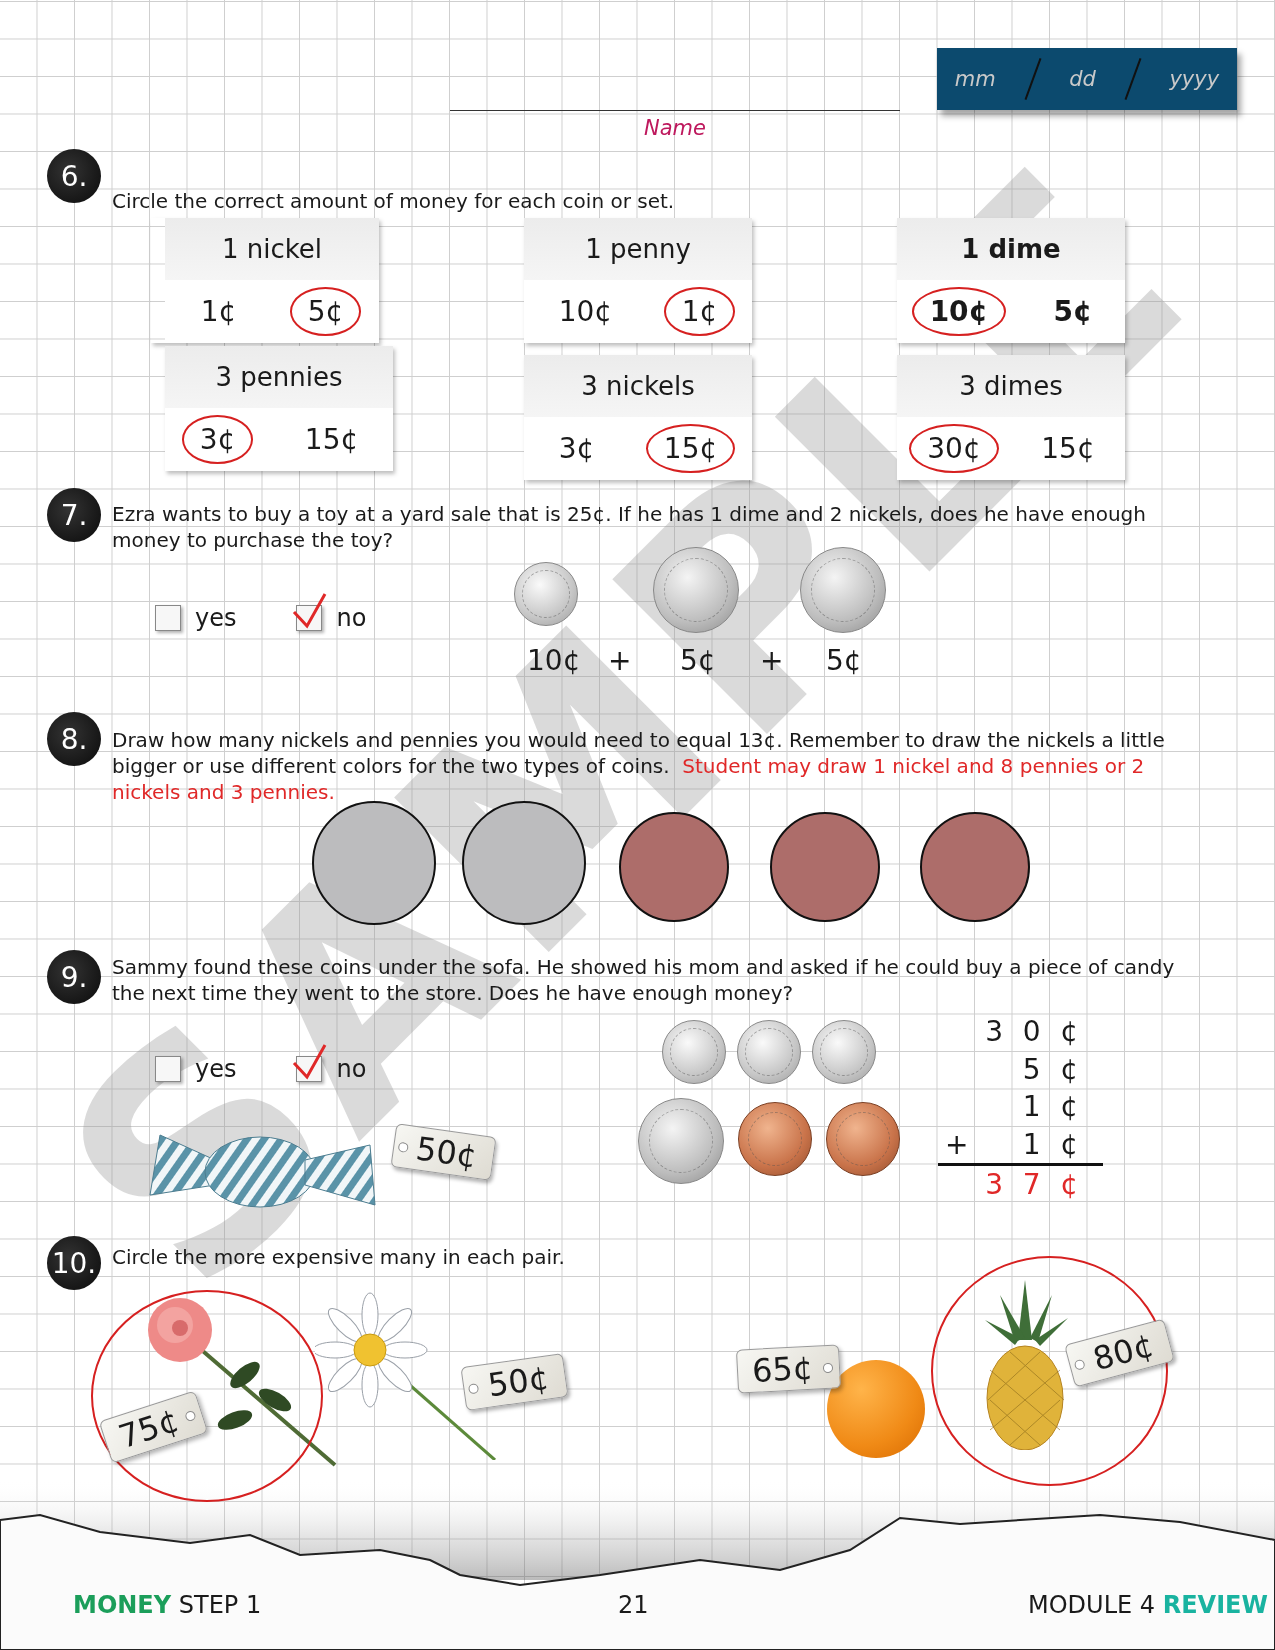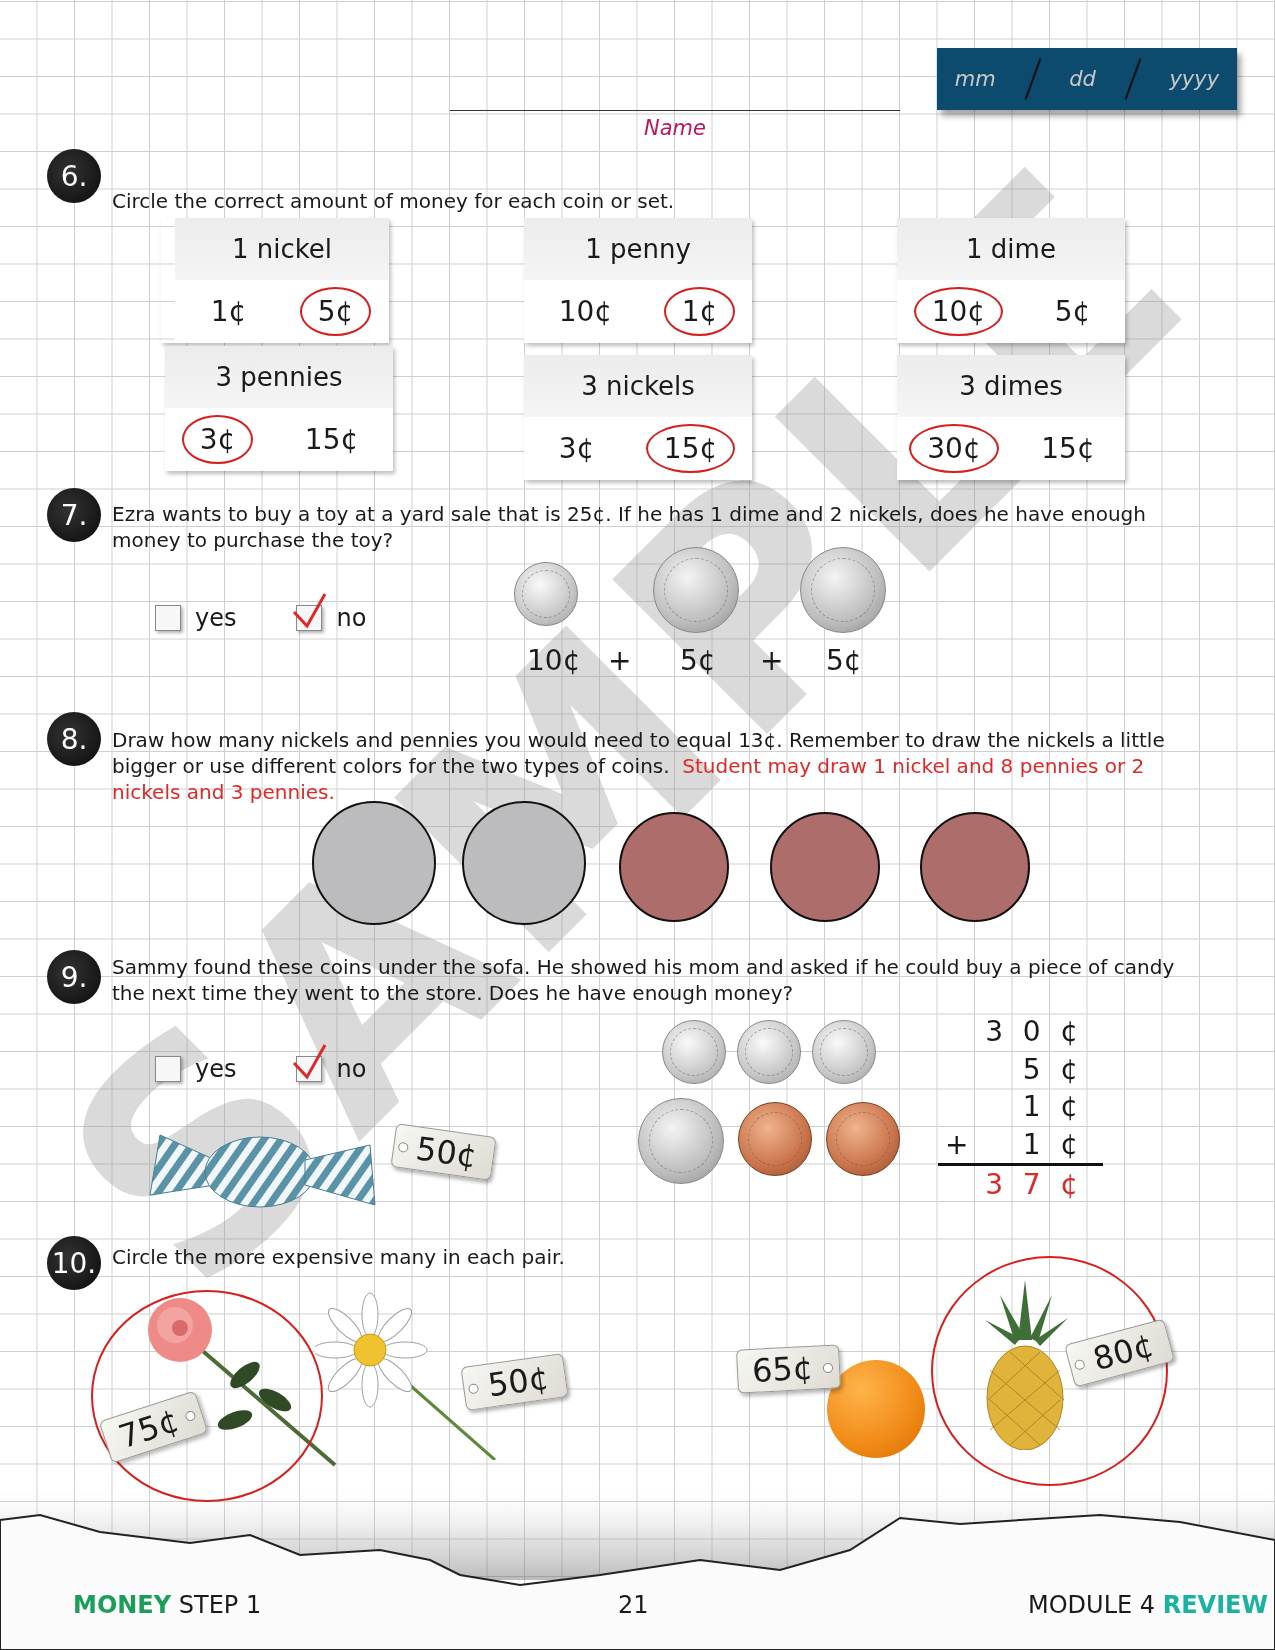--- a/index.html
+++ b/index.html
@@ -132,35 +132,35 @@
   <span class="date-slash"></span>
   <span>yyyy</span>
 </div>
 <div class="abs name-line"></div>
 <div class="abs name-label">Name</div>
 
 <div class="qnum" style="left:47px;top:149px;">6.</div>
 <div class="qtext" style="left:112px;top:164px;margin-top:24px;">Circle the correct amount of money for each coin or set.</div>
 
 <div id="q6cards">
-    <div class="card" style="left: 161px; top: 218px; padding-left: 14px;">
+    <div class="card" style="left: 151px; top: 218px; padding-left: 14px;">
       <div class="card-top">1 nickel</div>
       <div class="card-bot">
         <span class="opt">1¢</span>
         <span class="opt circled">5¢</span>
       </div>
     </div>
     <div class="card" style="left: 524px; top: 218px;">
       <div class="card-top">1 penny</div>
       <div class="card-bot">
         <span class="opt">10¢</span>
         <span class="opt circled">1¢</span>
       </div>
     </div>
-    <div class="card" style="left: 897px; top: 218px;">
+    <div class="card" style="left: 897px; top: 218px; font-weight: bold;">
       <div class="card-top">1 dime</div>
       <div class="card-bot">
         <span class="opt circled">10¢</span>
         <span class="opt">5¢</span>
       </div>
     </div>
     <div class="card" style="left: 151px; top: 346px; margin-left: 14px;">
       <div class="card-top">3 pennies</div>
       <div class="card-bot">
         <span class="opt circled">3¢</span>

